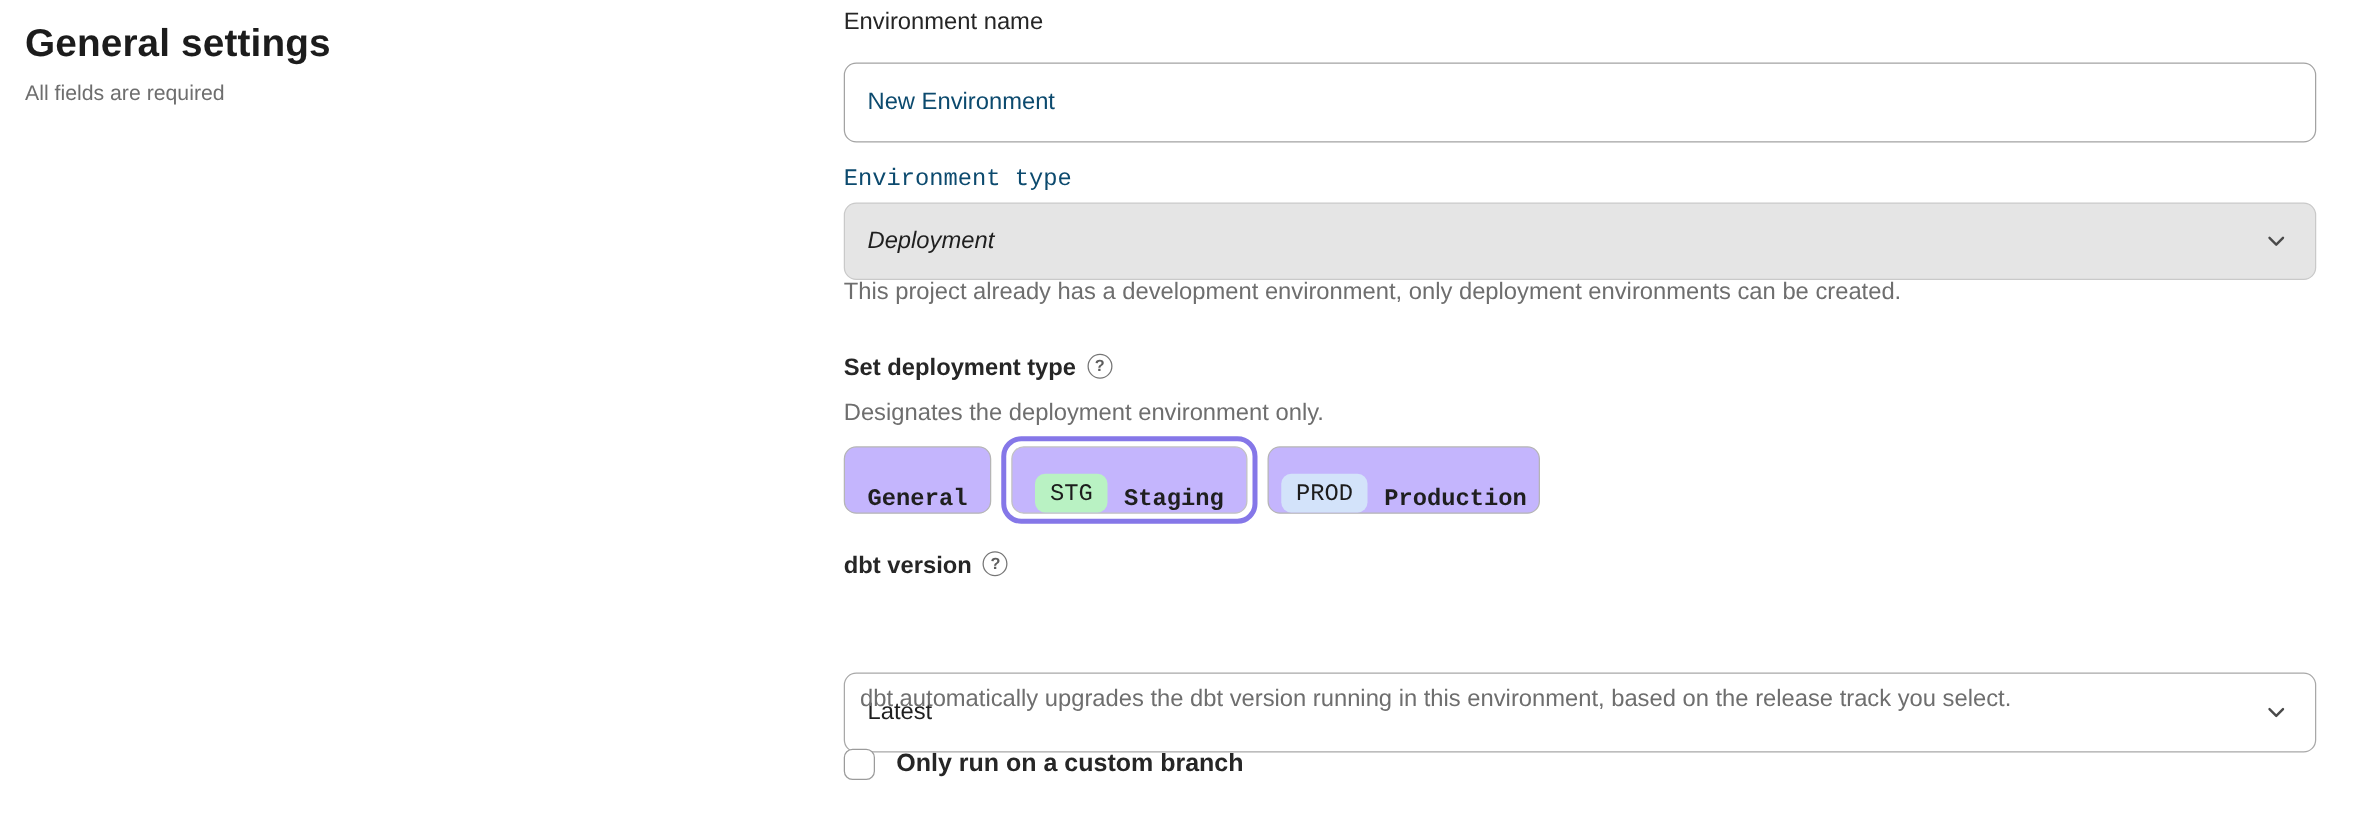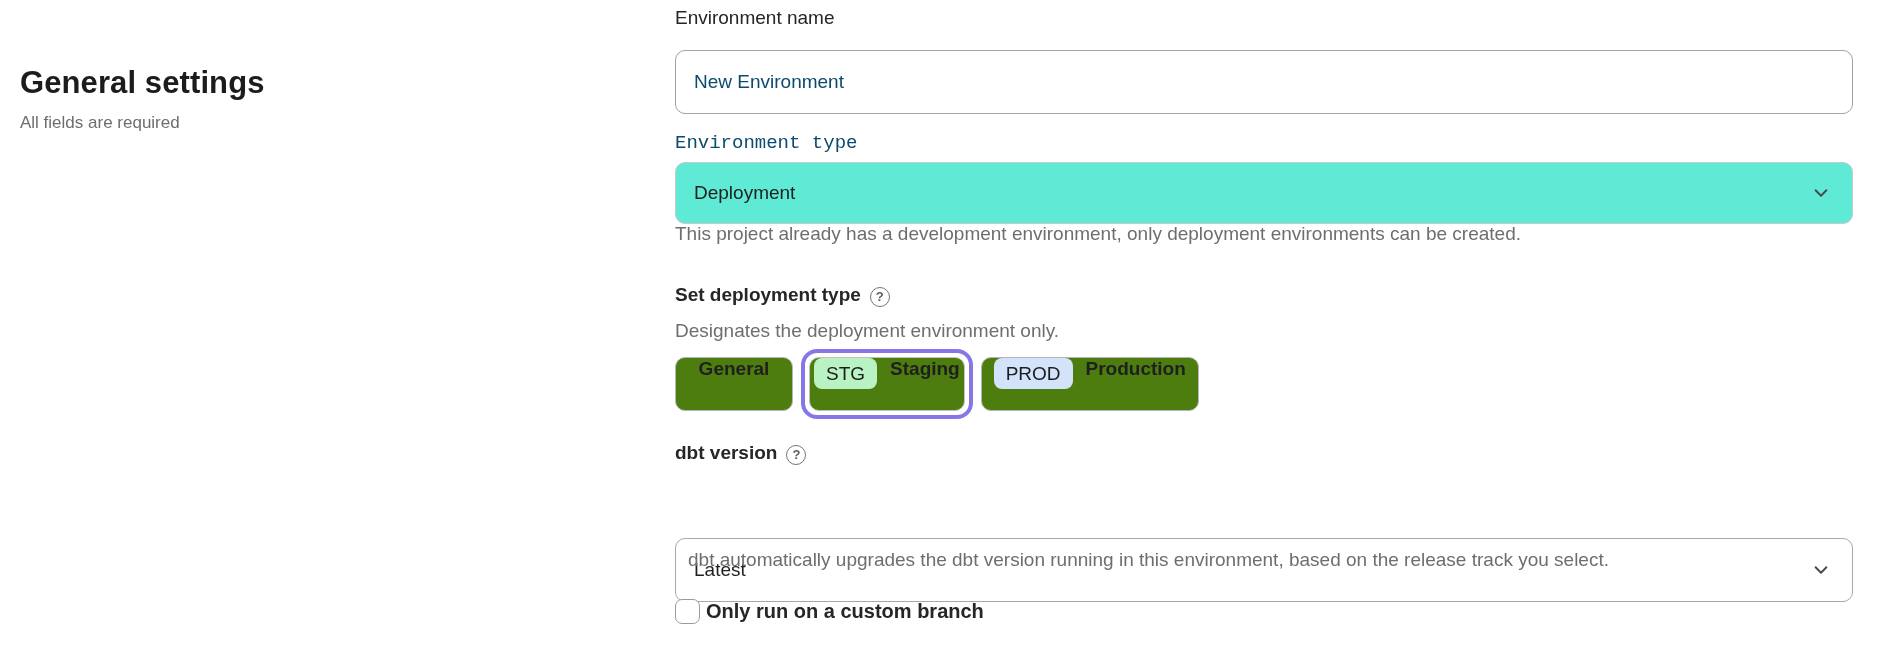--- a/index.html
+++ b/index.html
@@ -8,21 +8,21 @@
     position: relative;
     width: 1888px;
     height: 660px;
     background: #ffffff;
     overflow: hidden;
     font-family: "Liberation Sans", "DejaVu Sans", sans-serif;
     color: #1f1f1f;
   }
 
   
-  .left-panel { position: absolute; left: 20px; top: 17px; width: 560px; margin-top: 48px; }
+  .left-panel { position: absolute; left: 20px; top: 17px; width: 560px; }
   .page-title { font-size: 31px; font-weight: 700; color: #1c1c1c; letter-spacing: 0.1px; }
   .page-subtitle { margin-top: 12px; font-size: 17px; color: #6e6e6e; }
 
   
   .form-col { position: absolute; left: 675px; top: 0; width: 1178px; height: 660px; }
   .abs { position: absolute; left: 0; }
 
   .field-label { font-size: 19px; font-weight: 500; color: #262626; line-height: 22px; }
   .field-label.disabled { color: #0c4a6e; font-family: Liberation Mono, monospace; }
   .helper-text { font-size: 19px; color: #6e6e6e; line-height: 22px; }
@@ -37,65 +37,65 @@
 
   .select-box {
     width: 1178px; height: 62px;
     border: 1px solid #a8a8a8; border-radius: 10px;
     background: #ffffff;
     display: flex; align-items: center;
     padding: 0 18px;
     font-size: 19px; color: #1f1f1f;
     position: relative; cursor: pointer;
   }
-  .select-box.disabled { background: #5eead4; border-color: #c9c9c9; cursor: default; }
+  .select-box.disabled { background: #e5e5e5; border-color: #c9c9c9; cursor: default; font-style: italic; }
   .select-box .chev { position: absolute; right: 22px; top: 50%; transform: translateY(-50%); display: flex; }
 
-  .section-heading { display: flex; align-items: flex-end; font-size: 19px; font-weight: 700; color: #262626; line-height: 24px; }
+  .section-heading { display: flex; align-items: flex-start; font-size: 19px; font-weight: 700; color: #262626; line-height: 24px; }
   .help-icon {
     width: 20px; height: 20px; margin-left: 9px;
     border: 1.4px solid #757575; border-radius: 50%;
     display: inline-flex; align-items: center; justify-content: center;
     font-size: 13px; font-weight: 600; color: #5d5d5d;
     cursor: pointer; flex: 0 0 auto;
   }
 
   
   .btn-row { display: flex; align-items: center; gap: 8px; height: 70px; }
   .type-btn {
-    height: 54px; background: #4d7c0f;
+    height: 54px; background: #c4b5fd;
     border: 1px solid #b5b5b5; border-radius: 10px;
-    display: flex; align-items: flex-start; justify-content: center; gap: 13px;
-    font-family: Liberation Sans, sans-serif; font-size: 19px; font-weight: 600; color: #1f1f1f;
+    display: flex; align-items: flex-end; justify-content: center; gap: 13px;
+    font-family: Liberation Mono, monospace; font-size: 19px; font-weight: 600; color: #1f1f1f;
     cursor: pointer; padding: 0 20px;
   }
   .type-btn.w-general { width: 118px; }
   .type-btn.w-prod { width: 218px; }
   .ring {
     border: 4px solid #8577e8; border-radius: 16px;
     padding: 4px; background: #ffffff; display: inline-flex;
   }
-  .ring .type-btn { border-color: #c2c2c2; padding: 0 4px; }
+  .ring .type-btn { border-color: #c2c2c2; padding: 0 18px; }
   .env-badge {
     display: inline-flex; align-items: center; justify-content: center;
     height: 31px; padding: 0 12px; border-radius: 8px;
     font-size: 19px; font-weight: 500; color: #1c1c1c;
   }
   .badge-stg { background: #b9f2c3; }
   .badge-prod { background: #d3e3fa; }
 
   
   .check-row { display: flex; align-items: center; }
   .checkbox {
     appearance: none; -webkit-appearance: none;
     width: 25px; height: 25px;
     border: 1.5px solid #9b9b9b; border-radius: 7px;
     background: #ffffff; cursor: pointer; flex: 0 0 auto;
   }
-  .check-label { margin-left: 6px; font-size: 20px; font-weight: 600; color: #262626; cursor: pointer; }
+  .check-label { margin-left: 17px; font-size: 20px; font-weight: 600; color: #262626; cursor: pointer; }
 </style>
 </head>
 <body>
 
 <div class="page">
 
   <div class="left-panel">
     <div class="page-title">General settings</div>
     <div class="page-subtitle">All fields are required</div>
   </div>

